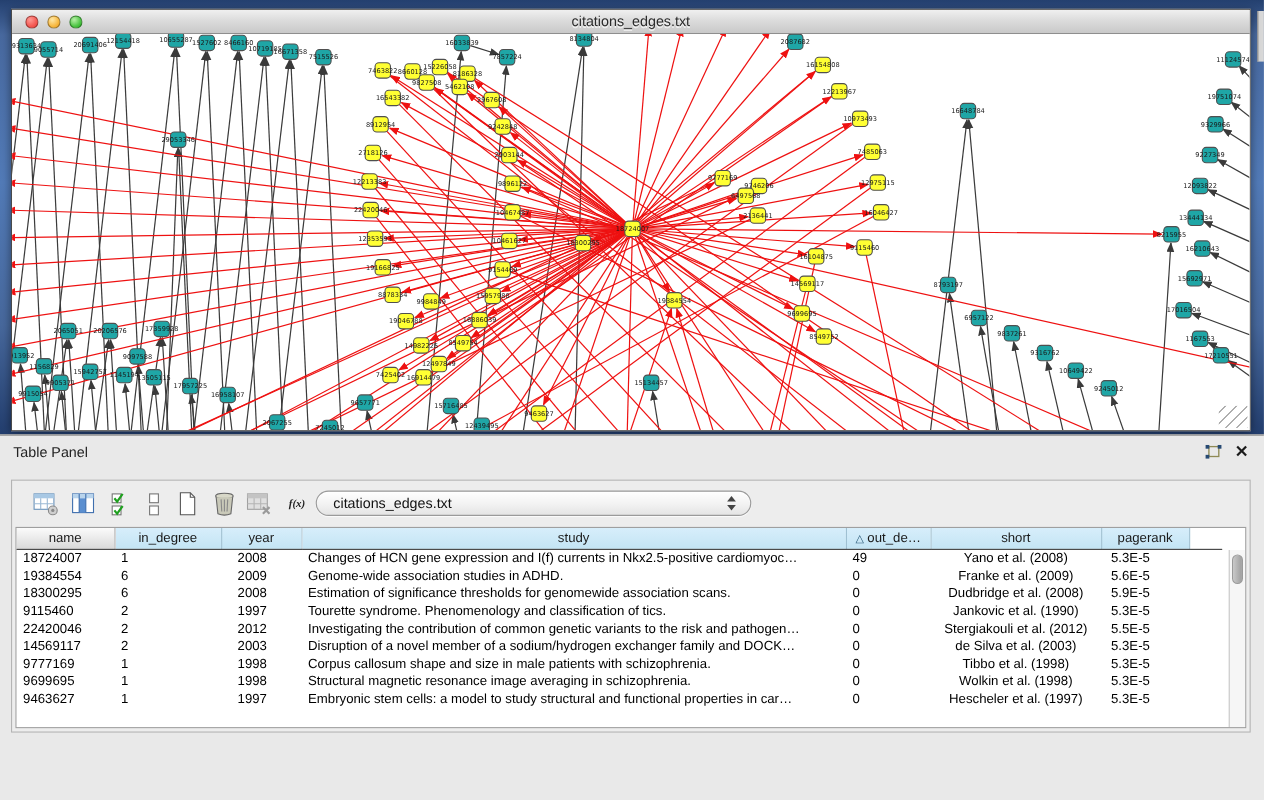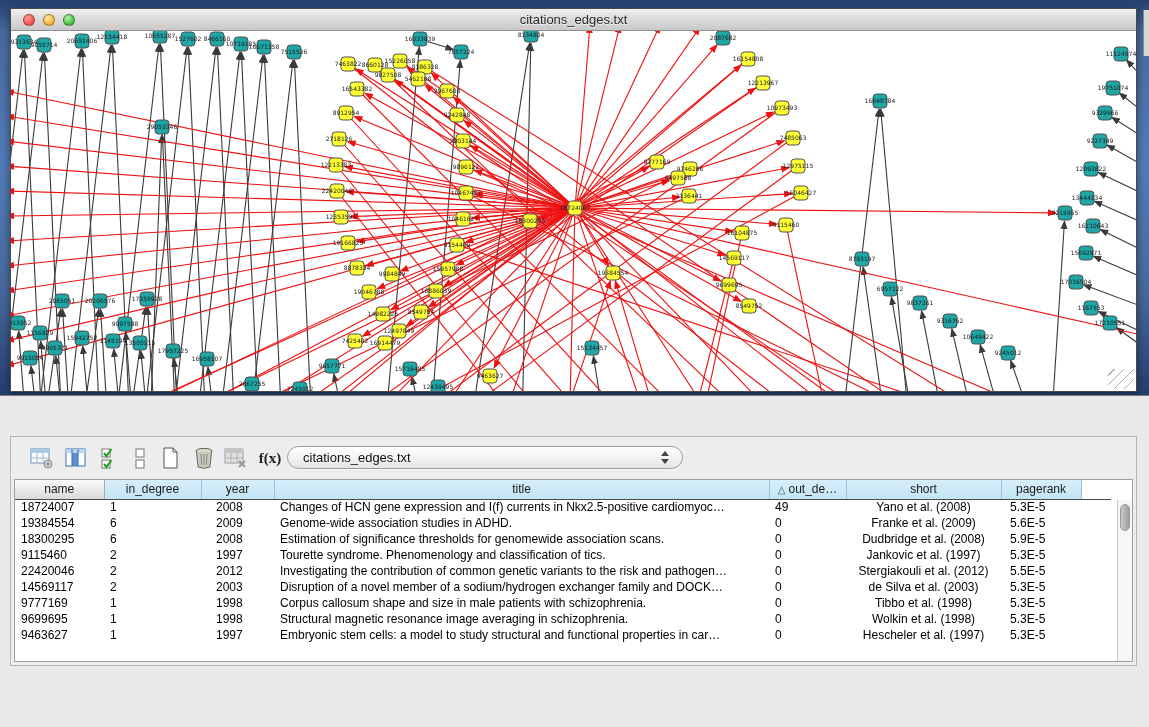--- a/index.html
+++ b/index.html
@@ -36,21 +36,21 @@
   .panel-header { position:relative; height:30px; }
   .panel-title { position:absolute; left:12px; top:0; line-height:30px; font-size:13px; color:#222; }
   .float-btn { position:absolute; right:38px; top:8px; width:16px; height:14px; cursor:default; }
   .close-btn { position:absolute; right:14px; top:5px; font-size:15px; font-weight:bold; color:#1a1a1a; cursor:default; }
 
   .table-box { position:absolute; left:10px; top:40px; width:1127px; height:230px;
     background:#ededed; border:1px solid #b4b4b4; }
 
   .toolbar { position:relative; height:42px; }
   .tb-icon { position:absolute; top:8px; width:26px; height:26px; display:flex; align-items:center; justify-content:center; }
-  .fx-label { font-family:"Liberation Serif", serif; font-weight:bold; font-size:15px; color:#222; }
+  .fx-label { font-family:"Liberation Serif", serif; font-style:italic; font-weight:bold; font-size:10px; color:#222; }
   .dropdown { position:absolute; left:276px; top:9px; width:396px; height:23px; border:1px solid #9a9a9a; border-radius:12px;
     background:linear-gradient(180deg,#ffffff 0%,#f2f2f2 55%,#e4e4e4 100%); box-shadow:0 1px 1px rgba(255,255,255,.8), inset 0 1px 0 #fff; }
   .dropdown .dd-text { position:absolute; left:15px; top:0; line-height:21px; font-size:13px; color:#111; }
   .dd-arrows { position:absolute; right:12px; top:4px; width:9px; height:14px; }
   .dd-arrows .up { width:0;height:0;border-left:4px solid transparent;border-right:4px solid transparent;border-bottom:5px solid #444; margin-bottom:3px;}
   .dd-arrows .dn { width:0;height:0;border-left:4px solid transparent;border-right:4px solid transparent;border-top:5px solid #444;}
 
   .grid-wrap { position:absolute; left:3px; right:3px; top:42px; bottom:3px; background:#fff; border:1px solid #9f9f9f; overflow:hidden; }
   table.grid { border-collapse:collapse; table-layout:fixed; width:1076px; }
   .grid th { height:19px; font-size:12px; font-weight:normal; color:#1a1a1a; text-align:center;
@@ -683,20 +683,32 @@
             <text x="490" y="377" text-anchor="middle" font-size="6" fill="#1a1a1a" font-family="&quot;DejaVu Sans&quot;, sans-serif">9463627</text>
           </g>
         </svg>
       <div class="grip"></div>
     </div>
   </div>
 </div>
 <div class="split-dot"></div>
 
 <div class="table-panel">
+  <div class="panel-header">
+    <span class="panel-title">Table Panel</span>
+    <span class="float-btn">
+      <svg width="16" height="14" viewBox="0 0 16 14">
+        <rect x="4" y="2" width="9" height="9" fill="none" stroke="#8f8a55" stroke-width="1.2"></rect>
+        <rect x="1" y="0.5" width="3.4" height="3.4" fill="#274a73"></rect>
+        <rect x="12" y="0.5" width="3.4" height="3.4" fill="#274a73"></rect>
+        <rect x="1" y="9.5" width="3.4" height="3.4" fill="#274a73"></rect>
+      </svg>
+    </span>
+    <span class="close-btn">✕</span>
+  </div>
 
   <div class="table-box">
     <div class="toolbar" id="toolbar">
       <div class="dropdown">
         <span class="dd-text">citations_edges.txt</span>
         <span class="dd-arrows">
             <div class="up"></div>
             <div class="dn"></div>
           </span>
       </div>
@@ -763,21 +775,21 @@
           <span class="fx-label">f(x)</span>
         </div>
       </div>
     <div class="grid-wrap">
       <table class="grid">
         <thead>
             <tr id="hdr-row">
               <th class="plain" style="width: 89px;">name</th>
               <th style="width: 97px;">in_degree</th>
               <th style="width: 73px;">year</th>
-              <th style="width: 495px;">title</th>
+              <th style="width: 495px;">study</th>
               <th style="width: 77px;"><span class="sort-tri">△</span>out_de…</th>
               <th style="width: 155px;">short</th>
               <th style="width: 80px;">pagerank</th>
               <th style="width: 30px; background: rgb(255, 255, 255); border-right: none;"></th>
             </tr>
           </thead>
         <tbody id="body-rows">
             <tr>
               <td>18724007</td>
               <td>1</td>
@@ -807,21 +819,21 @@
               <td class="ctr">Dudbridge et al. (2008)</td>
               <td class="pg">5.9E-5</td>
               <td></td>
             </tr>
             <tr>
               <td>9115460</td>
               <td>2</td>
               <td class="yr">1997</td>
               <td>Tourette syndrome. Phenomenology and classification of tics.</td>
               <td>0</td>
-              <td class="ctr">Jankovic et al. (1997)</td>
+              <td class="ctr">Jankovic et al. (1990)</td>
               <td class="pg">5.3E-5</td>
               <td></td>
             </tr>
             <tr>
               <td>22420046</td>
               <td>2</td>
               <td class="yr">2012</td>
               <td>Investigating the contribution of common genetic variants to the risk and pathogen…</td>
               <td>0</td>
               <td class="ctr">Stergiakouli et al. (2012)</td>

